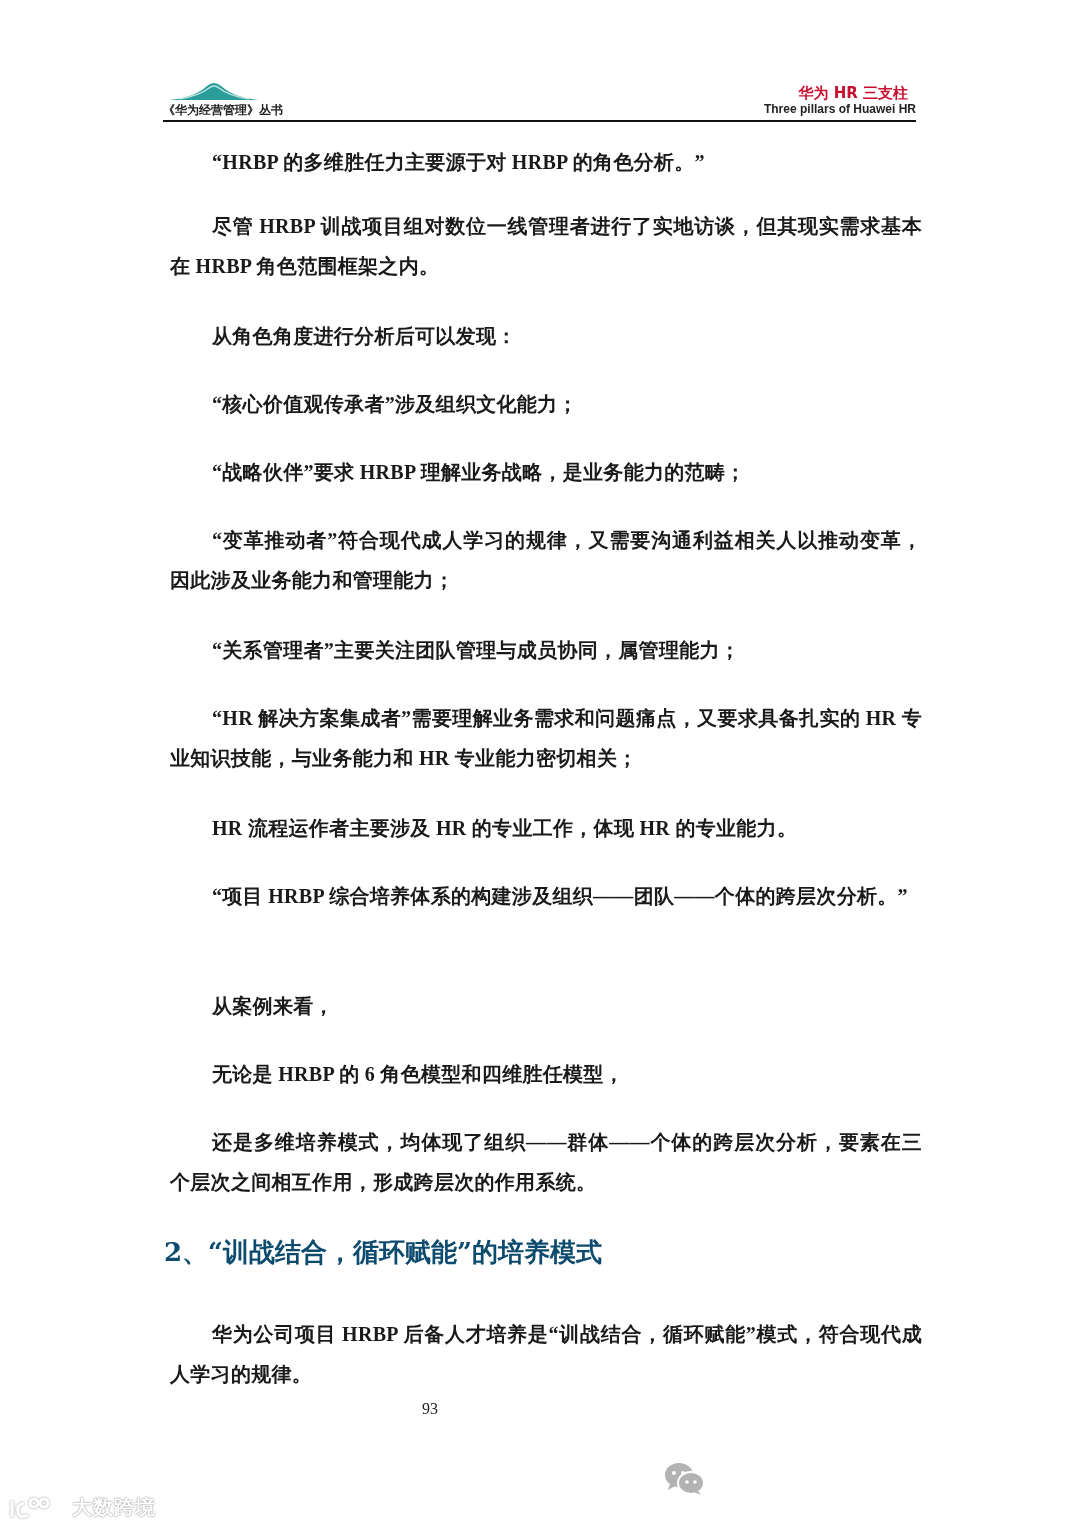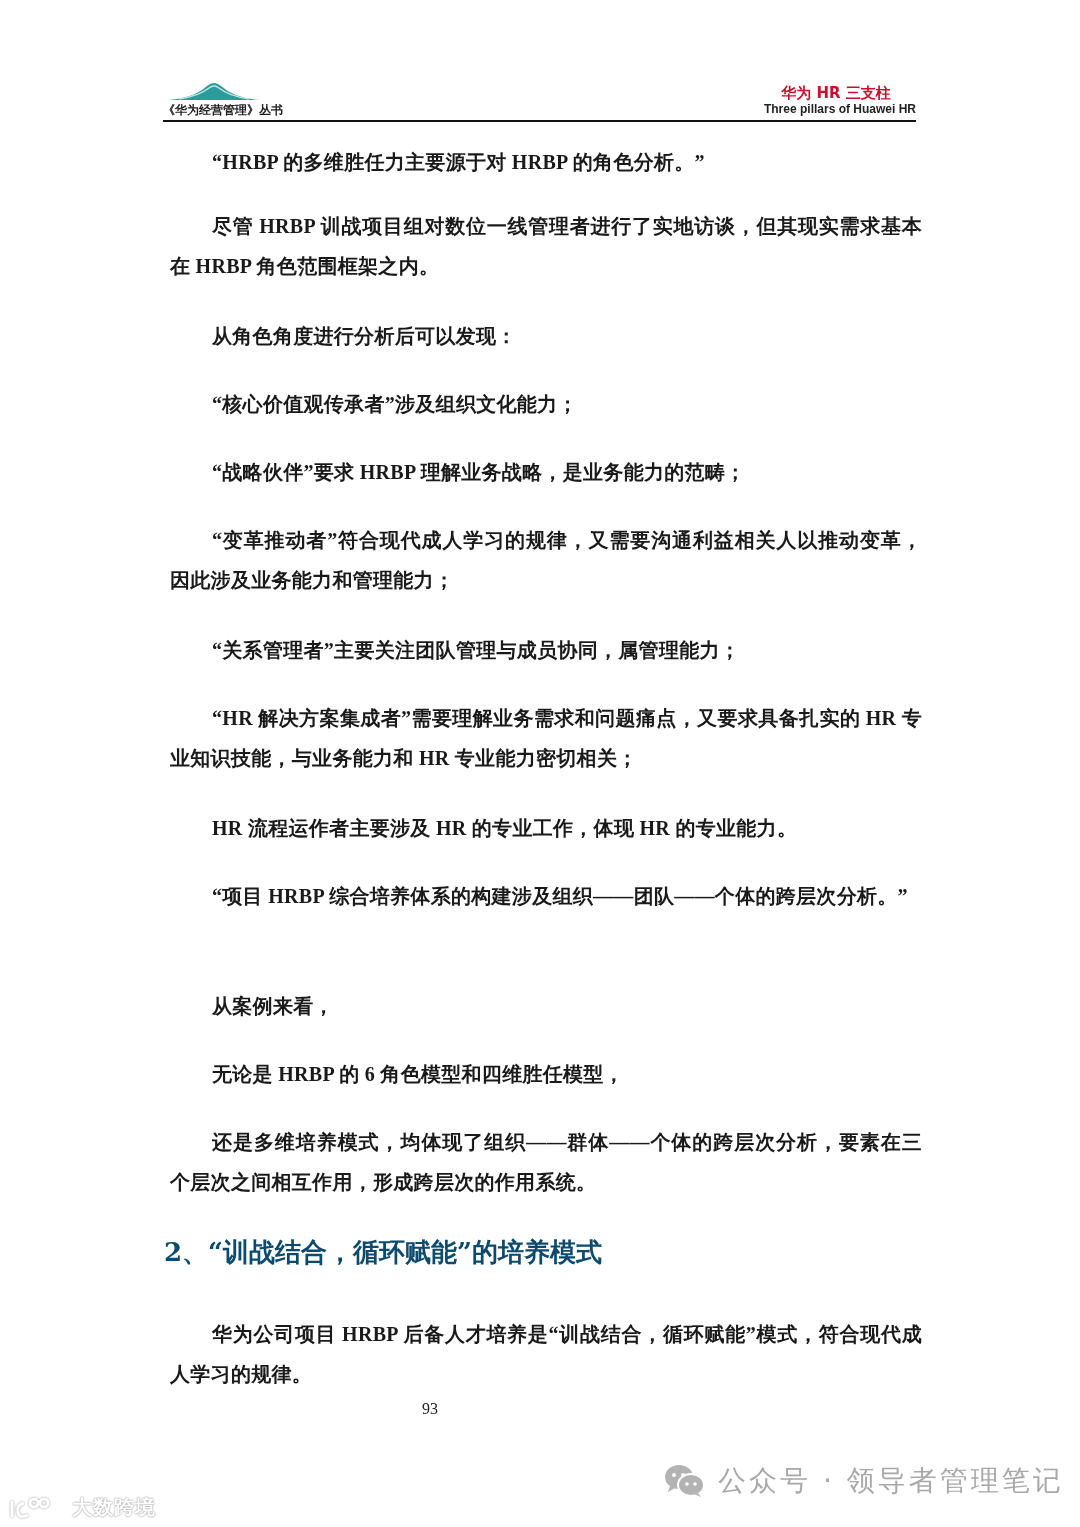--- a/index.html
+++ b/index.html
@@ -36,21 +36,21 @@
       font-family: "DejaVu Sans", sans-serif;
       font-size: 12px;
       font-weight: bold;
       color: #222;
       white-space: nowrap;
     }
     .header-right {
       position: absolute;
       right: 0;
       top: 14px;
-      text-align: center;
+      text-align: right;
     }
     .header-right-cn {
       font-family: "DejaVu Sans", sans-serif;
       font-size: 15px;
       font-weight: bold;
       color: #c8102e;
       line-height: 18px;
       margin-right: 8px;
       white-space: nowrap;
     }
@@ -194,14 +194,13 @@
   <svg width="42" height="34" viewBox="0 0 42 34">
     <ellipse cx="15" cy="13" rx="14" ry="12" fill="#b3b3b3"></ellipse>
     <path d="M6 22 L4 28 L11 24 Z" fill="#b3b3b3"></path>
     <ellipse cx="27" cy="21" rx="13" ry="11" fill="#b3b3b3" stroke="#ffffff" stroke-width="2"></ellipse>
     <path d="M34 29 L37 33 L30 30 Z" fill="#b3b3b3"></path>
     <circle cx="10" cy="11" r="2" fill="#ffffff"></circle>
     <circle cx="19" cy="11" r="2" fill="#ffffff"></circle>
     <circle cx="23" cy="20" r="1.8" fill="#ffffff"></circle>
     <circle cx="31" cy="20" r="1.8" fill="#ffffff"></circle>
   </svg>
-  <span class="wm-right-text">公众号 · 领导者管理笔记</span>
 </div>
 
 </body></html>

